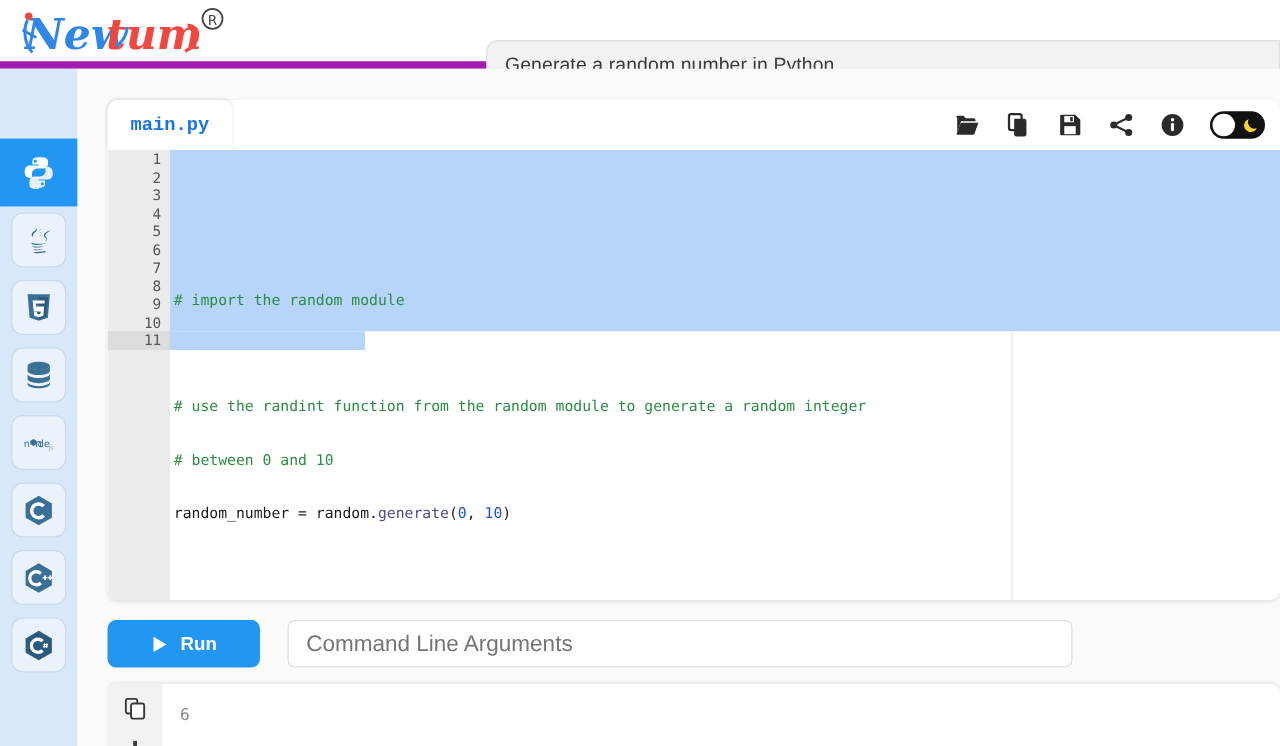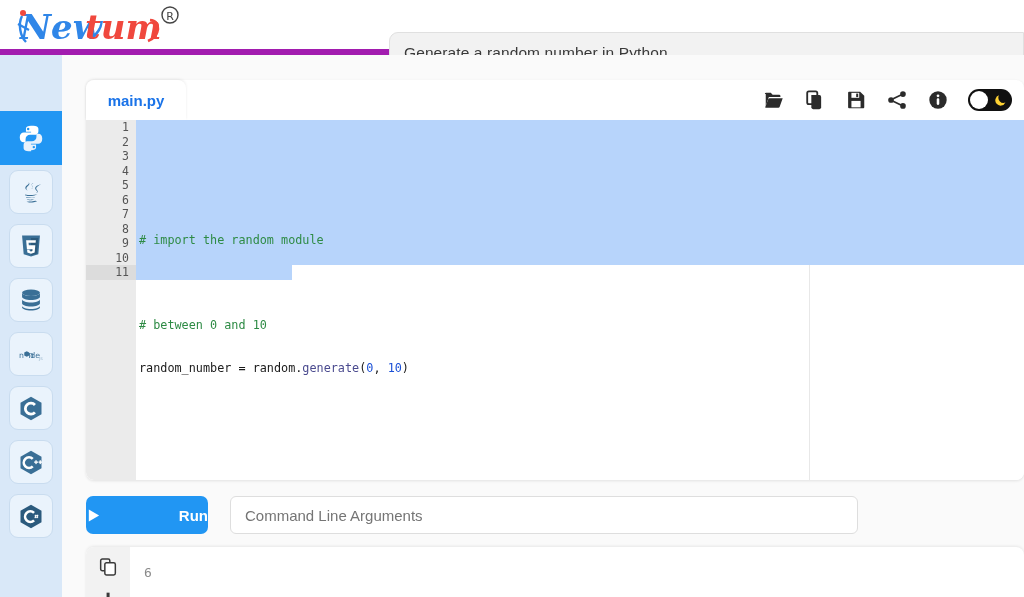--- a/index.html
+++ b/index.html
@@ -80,21 +80,21 @@
     border-radius: 8px;
     box-shadow: 0 1px 3px rgba(0,0,0,.10);
   }
 
   .tab {
     position: absolute; left: 0px; top: 0px;
     width: 100px; height: 40px;
     background: #ffffff;
     border-radius: 8px 8px 0 0;
     box-shadow: 0 -1px 3px rgba(0,0,0,.08);
-    display: flex; align-items: center; justify-content: center;
+    display: flex; align-items: center; justify-content: center; font-family: Liberation Mono, monospace;
   }
   .tab span {
     color: #1a73e8; font-weight: bold; font-size: 15px;
   }
 
   .toolbar {
     position: absolute; right: 12px; top: 9px;
     display: flex; align-items: center; gap: 19px;
   }
   .tool-icon { width: 22px; height: 22px; display:block; cursor: pointer; }
@@ -169,35 +169,35 @@
 
   
   .controls {
     position: absolute; left: 24px; top: 440px;
     width: 938px; height: 40px;
     display: flex; align-items: center; gap: 0;
   }
   .btn {
     height: 38px;
     border-radius: 7px;
-    display: flex; align-items: center; justify-content: space-between;
+    display: flex; align-items: center; justify-content: center;
     gap: 9px; cursor: pointer;
     color: #ffffff; font-size: 15px; font-weight: bold;
     border: none;
   }
   .btn-run { width: 122px; background: #2196f3; }
   .btn-clear { width: 96px; background: #3b2184; margin-left: 12px; }
   .cmd-input {
     margin-left: 22px;
     width: 628px; height: 38px;
     background: #ffffff;
     border: 1px solid #dedede;
     border-radius: 6px;
     padding-left: 14px;
-    font-size: 15px; color: #6f6f6f;
+    font-size: 18px; color: #6f6f6f;
     font-family: "Liberation Sans", sans-serif;
     outline: none;
   }
 
   
   .output {
     position: absolute; left: 24px; top: 492px;
     width: 938px; height: 105px;
     background: #ffffff;
     border-radius: 8px 8px 0 0;
@@ -408,20 +408,21 @@
       <div class="code-area">
         <div class="sel-block"></div>
         <div class="sel-line11"></div>
         <div class="divider"></div>
 
         <div class="code">
           <div class="line"></div>
           <div class="line"></div>
           <div class="line"><span class="cm"># import the random module</span></div>
           <div class="line"></div>
+          <div class="line"><span class="cm"># use the randint function from the random module to generate a random integer</span></div>
           <div class="line"><span class="cm"># between 0 and 10</span></div>
           <div class="line"><span class="id">random_number = random.</span><span class="fn">generate</span><span class="op">(</span><span class="num">0</span><span class="op">, </span><span class="num">10</span><span class="op">)</span></div>
           
           
           
         </div>
       </div>
     </div>
   </div>
 

